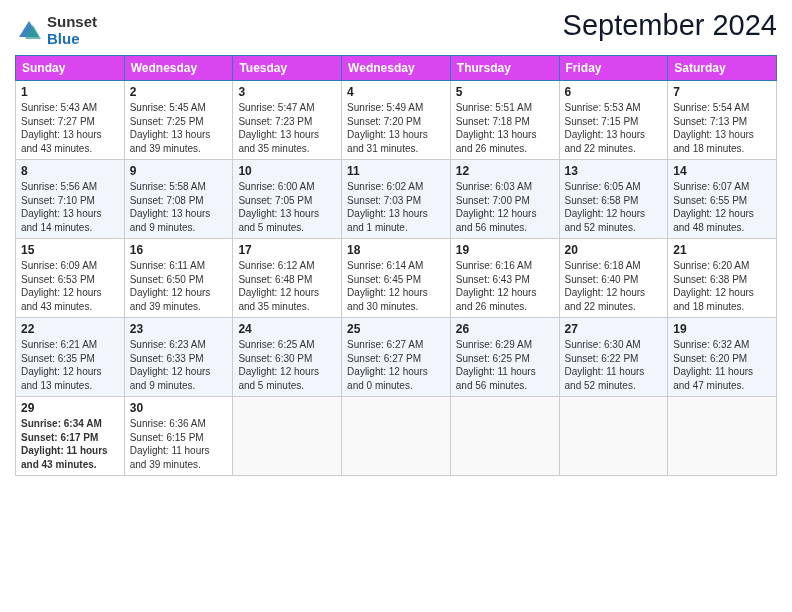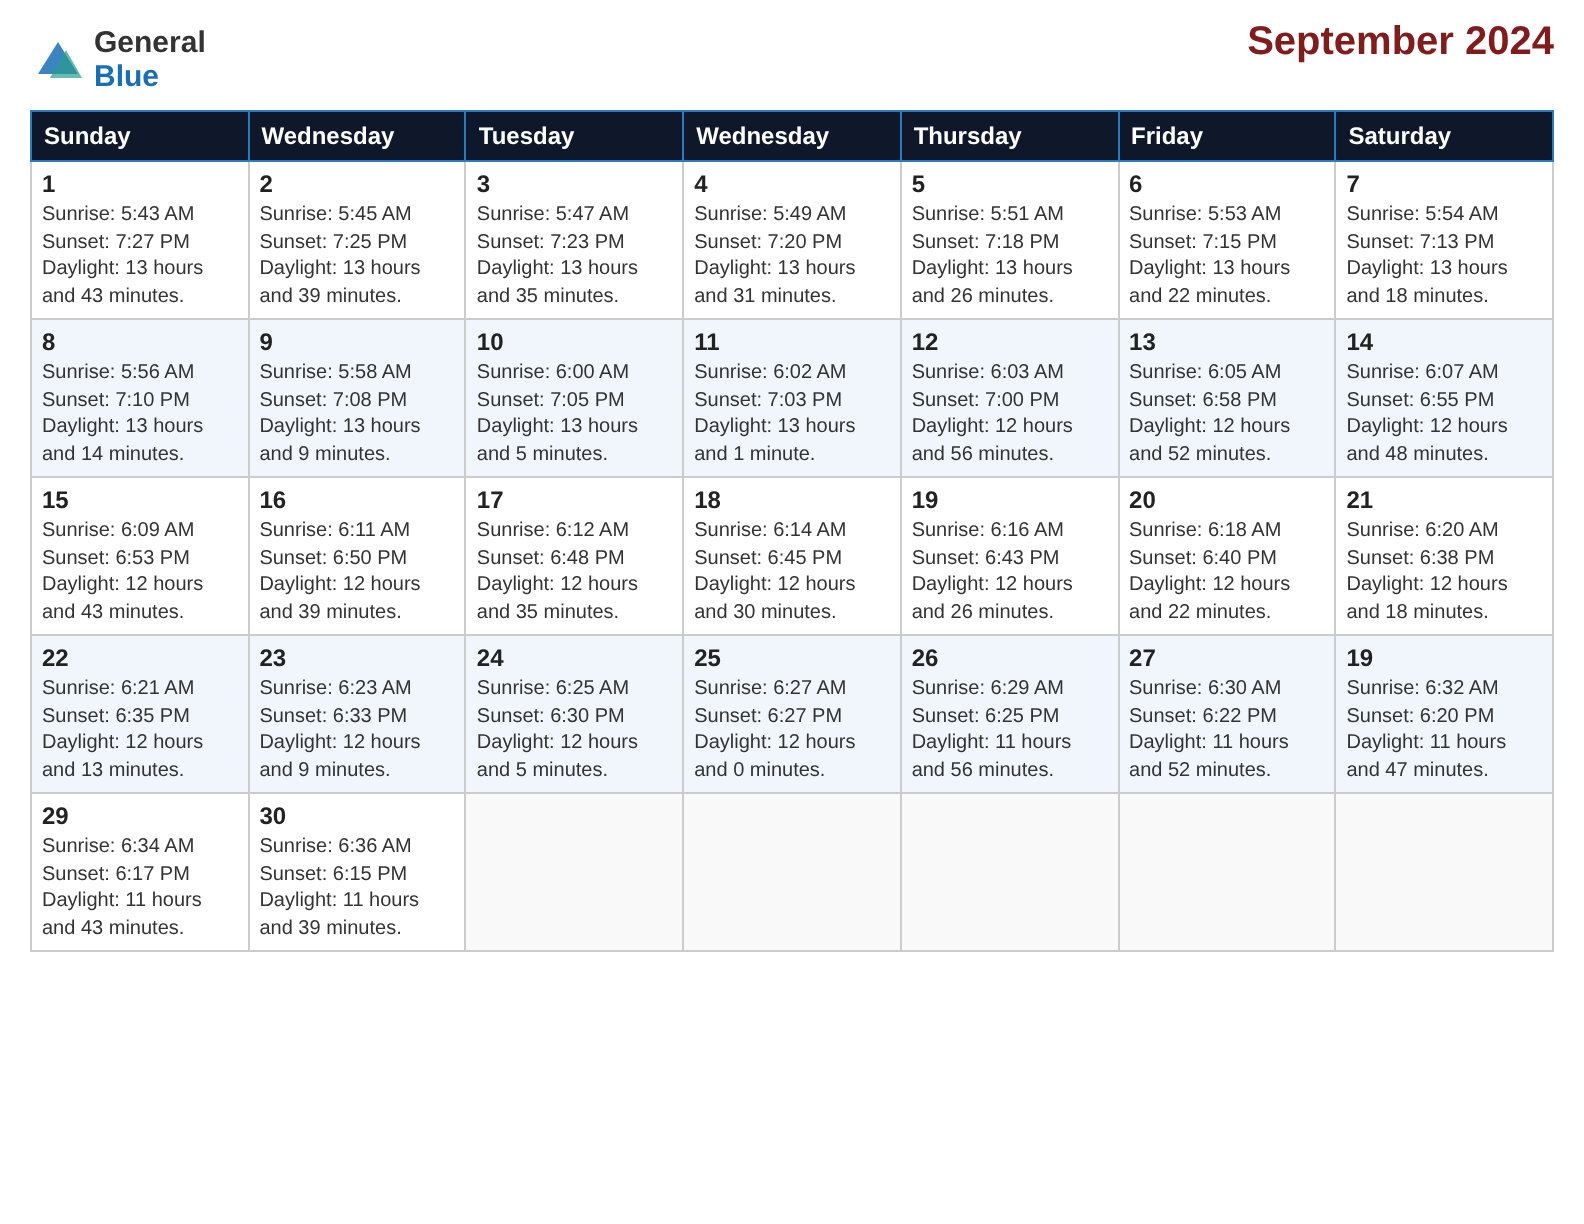--- a/index.html
+++ b/index.html
@@ -44,37 +44,37 @@
     }
     .logo-icon {
       width: 28px;
       height: 28px;
       margin-right: 4px;
     }
     .title-block {
       text-align: right;
     }
     .month-title {
-      font-size: 20px;
-      color: #7f1d1d;
-      font-weight: bold;
+      font-size: 29px;
+      color: #0f172a;
+      font-weight: normal;
       line-height: 1.1;
     }
     .location {
       font-size: 14px;
       color: #555;
       margin-top: 2px;
     }
     .calendar-table {
       width: 100%;
       border-collapse: collapse;
       font-size: 10.5px;
     }
     .calendar-table th {
-      background-color: #0f172a;
+      background-color: #d946ef;
       color: #fff;
       text-align: left;
       padding: 5px 6px;
       font-size: 12px;
       font-weight: bold;
       border: 1px solid #2a7abf;
     }
     .calendar-table td {
       border: 1px solid #ccc;
       vertical-align: top;
@@ -107,21 +107,21 @@
 
 <div class="page">
   <div class="header">
     <div class="logo">
       <svg class="logo-icon" viewBox="0 0 28 28">
         <rect x="0" y="0" width="28" height="28" fill="white"></rect>
         <polygon points="14,4 24,20 4,20" fill="#1a6eb5" opacity="0.85"></polygon>
         <polygon points="18,8 26,22 10,22" fill="#2a9d8f" opacity="0.7"></polygon>
       </svg>
       <div class="logo-text">
-        <span class="logo-general">General</span>
+        <span class="logo-general">Sunset</span>
         <span class="logo-blue">Blue</span>
       </div>
     </div>
     <div class="title-block">
       <div class="month-title">September 2024</div>
     </div>
   </div>
 
   <table class="calendar-table">
     <thead>
@@ -336,21 +336,21 @@
             <span class="day-number">19</span>
             <div class="day-info" style="white-space: pre-line;">Sunrise: 6:32 AM
 Sunset: 6:20 PM
 Daylight: 11 hours
 and 47 minutes.</div>
           </td>
         </tr>
         <tr>
           <td>
             <span class="day-number">29</span>
-            <div class="day-info" style="white-space: pre-line;">Sunrise: 6:34 AM
+            <div class="day-info" style="white-space: pre-line; font-weight: bold;">Sunrise: 6:34 AM
 Sunset: 6:17 PM
 Daylight: 11 hours
 and 43 minutes.</div>
           </td>
           <td>
             <span class="day-number">30</span>
             <div class="day-info" style="white-space: pre-line;">Sunrise: 6:36 AM
 Sunset: 6:15 PM
 Daylight: 11 hours
 and 39 minutes.</div>

